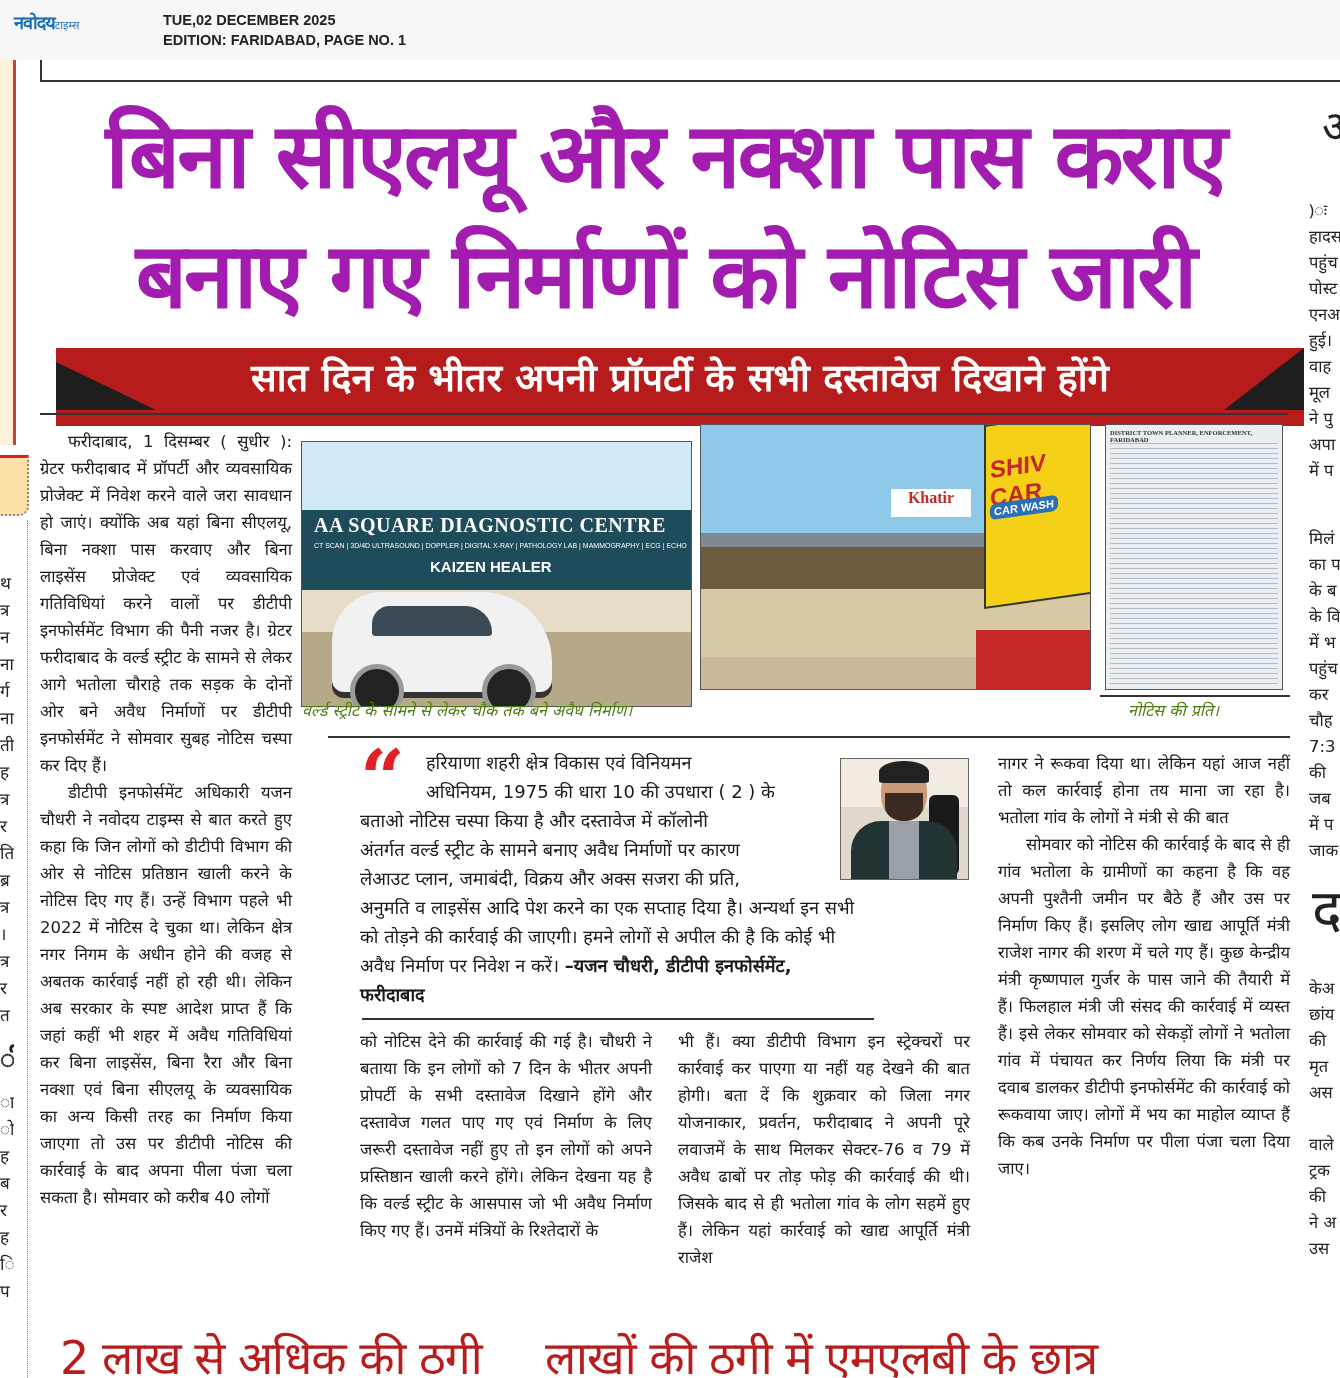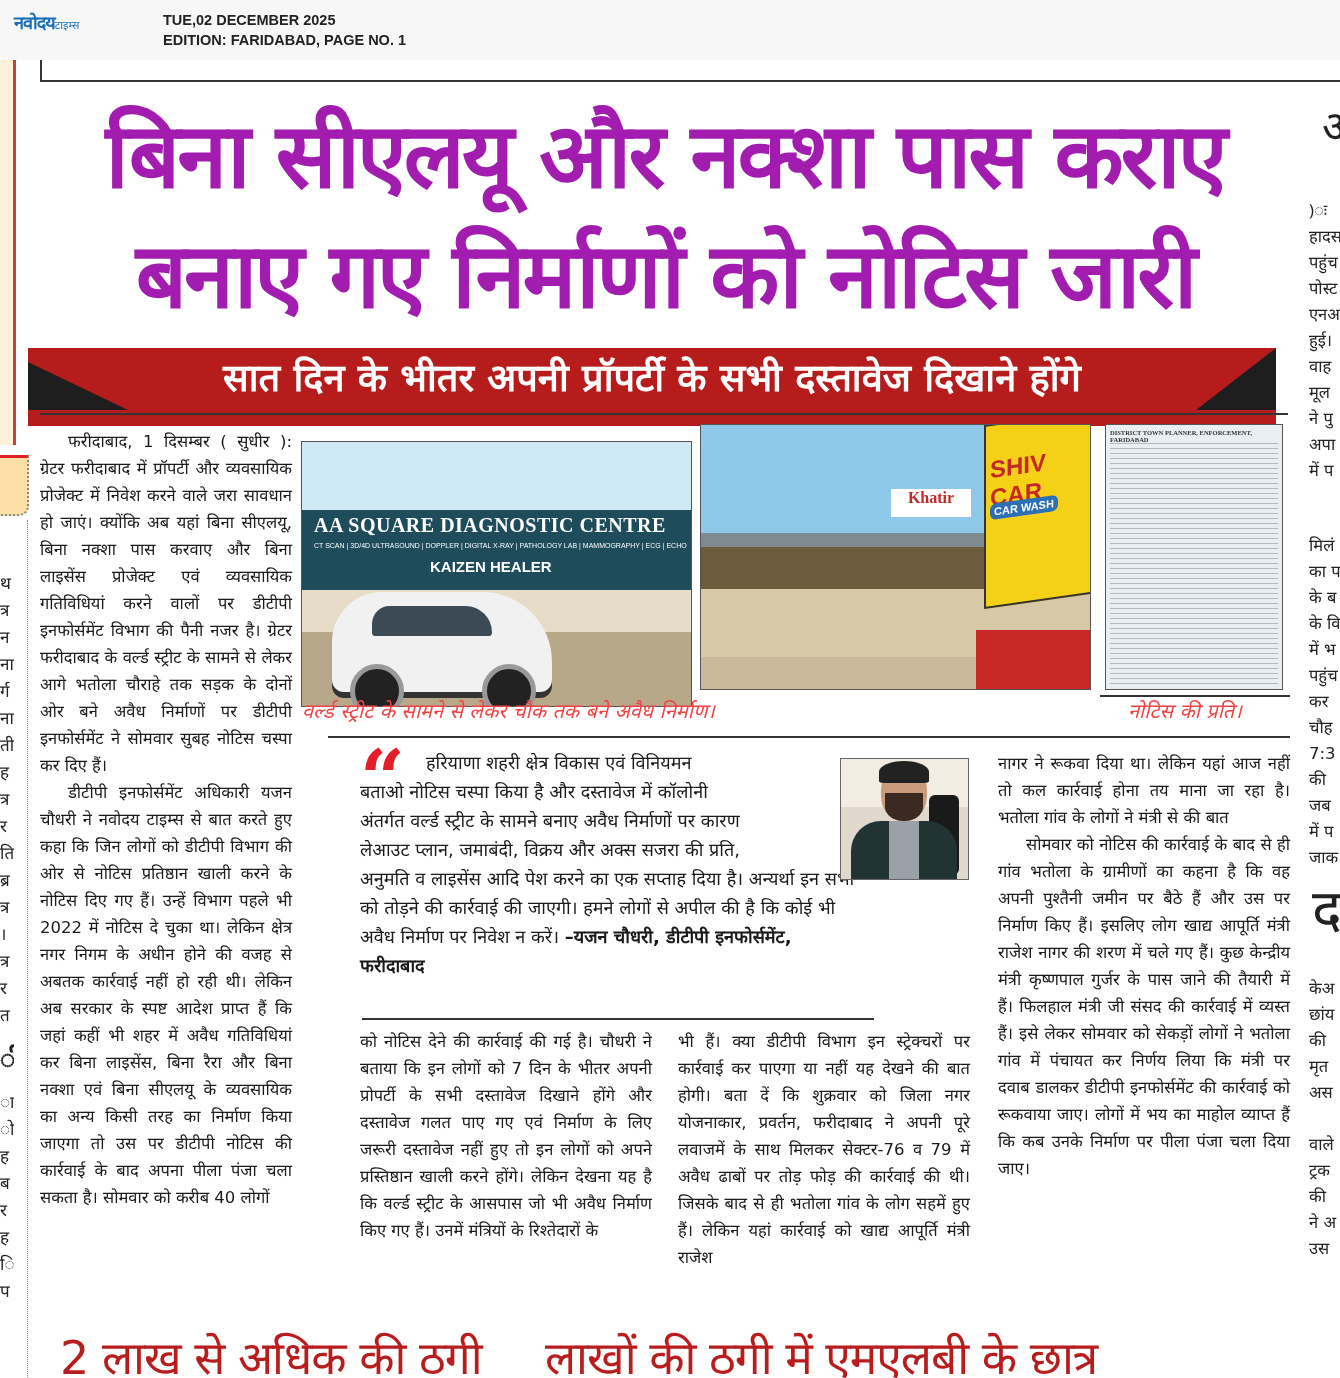--- a/index.html
+++ b/index.html
@@ -9,21 +9,21 @@
   .logo small { font-size:11px; font-weight:normal; color:#1a6fb8; letter-spacing:0; }
   .meta { position:absolute; left:163px; top:10px; font-family:"Liberation Sans", sans-serif; font-size:14.5px; font-weight:bold; line-height:20px; color:#222; }
   .page { position:absolute; left:0; top:60px; width:1340px; height:1318px; background:#fff; }
   .leftstrip { position:absolute; left:0; top:0; width:13px; height:385px; background:#fdf1dc; border-right:3px solid #c9403a; }
   .leftbox { position:absolute; left:0; top:395px; width:27px; height:56px; background:#fddfa8; border-top:3px solid #e02020; border-right:2px dotted #888; border-bottom:2px dotted #888; border-bottom-right-radius:10px; }
   .dotline { position:absolute; left:27px; top:460px; width:0; height:858px; border-left:1px dotted #888; }
   .leftfrag { position:absolute; left:0; top:510px; width:14px; font-size:17px; line-height:27px; color:#222; }
   .leftfrag div { height:27px; overflow:hidden; }
   .topframe { position:absolute; left:40px; top:0; width:1320px; height:20px; border-left:2px solid #333; border-bottom:2px solid #333; }
   .headline { position:absolute; left:40px; top:36px; width:1250px; text-align:center; font-family:"DejaVu Sans", sans-serif; font-weight:bold; color:#a21caf; font-size:90px; line-height:120px; letter-spacing:-3px; }
-  .banner { position:absolute; left:28px; top:288px; width:1248px; height:78px; background:#b71c1c; overflow:hidden; }
+  .banner { position:absolute; left:56px; top:288px; width:1248px; height:78px; background:#b71c1c; overflow:hidden; }
   .banner .triL { position:absolute; left:0; top:14px; width:0; height:0; border-bottom:48px solid #1e1e1e; border-right:100px solid transparent; }
   .banner .triR { position:absolute; right:0; top:0; width:0; height:0; border-bottom:62px solid #1e1e1e; border-left:80px solid transparent; }
   .banner .txt { position:absolute; left:0; right:0; top:4px; text-align:center; color:#fff; font-weight:bold; font-size:38px; line-height:52px; }
   .bannerrule { position:absolute; left:40px; top:353px; width:1248px; border-top:2px solid #333; }
   .col { position:absolute; font-size:16.5px; line-height:27px; color:#1a1a1a; text-align:justify; }
   .col p { margin:0; text-indent:28px; }
   .col p.noind { text-indent:0; }
   .photo { position:absolute; border:1px solid #555; overflow:hidden; }
   .p1 { left:301px; top:364px; width:389px; height:264px; background:linear-gradient(#cfe9f7 0 26%, #1d4a5a 26% 48%, #e6dcc8 48% 72%, #b8a88a 72% 100%);margin-top:17px; }
   .p1 .sign { position:absolute; left:0; top:68px; width:389px; height:80px; background:#1f4c5a; color:#fff; font-family:"Liberation Serif", serif; }
@@ -37,21 +37,21 @@
   .p2 { left:700px; top:364px; width:389px; height:264px; background:linear-gradient(#8ec9ea 0 45%, #6e5a3c 45% 62%, #d7c8a6 62% 88%, #c9b89a 88% 100%); }
   .p2 .board { position:absolute; left:283px; top:0; width:106px; height:180px; background:#f4d117; border:2px solid #333; transform:skewY(-8deg); transform-origin:left top; }
   .p2 .board .s1 { position:absolute; left:4px; top:30px; color:#c62828; font-weight:bold; font-size:24px; font-family:"Liberation Sans", sans-serif; }
   .p2 .board .s2 { position:absolute; left:4px; top:78px; background:#2b6fb5; color:#fff; font-size:11px; padding:2px 4px; border-radius:6px; font-weight:bold; font-family:"Liberation Sans", sans-serif; }
   .p2 .roof { position:absolute; left:0; top:108px; width:290px; height:14px; background:#7f8a90; }
   .p2 .khatir { position:absolute; left:190px; top:64px; width:80px; height:28px; background:#fff; color:#c62828; font-weight:bold; font-size:16px; font-family:"Liberation Serif", serif; text-align:center; }
   .p2 .barrels { position:absolute; left:275px; top:205px; width:114px; height:60px; background:#c62828; }
   .p3 { left:1105px; top:364px; width:176px; height:264px; background:#e9eef2; }
   .p3 .doc { position:absolute; left:4px; top:4px; right:4px; bottom:4px; background:repeating-linear-gradient(#e9eef2 0 4px, #9aa5ad 4px 5px); opacity:0.7; }
   .p3 .dochead { position:absolute; left:4px; top:4px; font-family:"Liberation Serif", serif; font-size:6.5px; font-weight:bold; color:#333; background:#e9eef2; }
-  .cap { position:absolute; font-size:20px; font-style:italic; color:#ef4444; line-height:22px; }
+  .cap { position:absolute; font-size:16px; font-style:italic; color:#4d7c0f; line-height:22px; }
   .rule { position:absolute; border-top:2px solid #333; }
   .quote { position:absolute; left:360px; top:688px; width:600px; font-size:18px; line-height:29px; color:#1a1a1a; }
   .quote .mark { position:absolute; left:0; top:-8px; color:#e21f26; font-family:"DejaVu Serif", serif; font-weight:bold; font-size:78px; line-height:78px; }
   .quote .l { white-space:nowrap; height:29px; }
   .quote .ind { padding-left:66px; }
   .quote b { font-weight:bold; }
   .portrait { position:absolute; left:840px; top:698px; width:127px; height:120px; border:1px solid #666; background:linear-gradient(#f2ece2 0 40%, #e0d8cc 40% 100%); overflow:hidden; }
   .portrait .head { position:absolute; left:40px; top:6px; width:46px; height:56px; border-radius:45%; background:#c99b7c; }
   .portrait .hair { position:absolute; left:38px; top:2px; width:50px; height:22px; border-radius:50% 50% 10% 10%; background:#222; }
   .portrait .beard { position:absolute; left:44px; top:34px; width:38px; height:28px; border-radius:0 0 50% 50%; background:#3a2a22; }
@@ -155,20 +155,21 @@
   </div>
 
   <div class="cap" style="left:302px; top:640px;">वर्ल्ड स्ट्रीट के सामने से लेकर चौक तक बने अवैध निर्माण।</div>
   <div class="cap" style="left:1128px; top:640px;">नोटिस की प्रति।</div>
   <div class="rule" style="left:1100px; top:635px; width:190px;"></div>
   <div class="rule" style="left:328px; top:676px; width:962px;"></div>
 
   <div class="quote">
     <span class="mark">“</span>
     <div class="l ind">हरियाणा शहरी क्षेत्र विकास एवं विनियमन</div>
+    <div class="l ind">अधिनियम, 1975 की धारा 10 की उपधारा ( 2 ) के</div>
     <div class="l">बताओ नोटिस चस्पा किया है और दस्तावेज में कॉलोनी</div>
     <div class="l">अंतर्गत वर्ल्ड स्ट्रीट के सामने बनाए अवैध निर्माणों पर कारण</div>
     <div class="l">लेआउट प्लान, जमाबंदी, विक्रय और अक्स सजरा की प्रति,</div>
     <div class="l">अनुमति व लाइसेंस आदि पेश करने का एक सप्ताह दिया है। अन्यर्था इन सभी</div>
     <div class="l">को तोड़ने की कार्रवाई की जाएगी। हमने लोगों से अपील की है कि कोई भी</div>
     <div class="l"><span>अवैध निर्माण पर निवेश न करें।</span> <b>–यजन चौधरी, डीटीपी इनफोर्समेंट,</b></div>
     <div class="l"><b>फरीदाबाद</b></div>
   </div>
   <div class="rule" style="left:362px; top:958px; width:512px;"></div>
 
@@ -200,21 +201,21 @@
       <div>पहुंच</div>
       <div>पोस्ट</div>
       <div>एनअ</div>
       <div>हुई।</div>
       <div>वाह</div>
       <div>मूल</div>
       <div>ने पु</div>
       <div>अपा</div>
       <div>में प</div>
     </div>
-  <div class="rightfrag" style="top:466px;margin-top:7px;" id="rfMid">
+  <div class="rightfrag" style="top:466px;" id="rfMid">
       <div>मिलं</div>
       <div>का प</div>
       <div>के ब</div>
       <div>के वि</div>
       <div>में भ</div>
       <div>पहुंच</div>
       <div>कर</div>
       <div>चौह</div>
       <div>7:3</div>
       <div>की</div>

